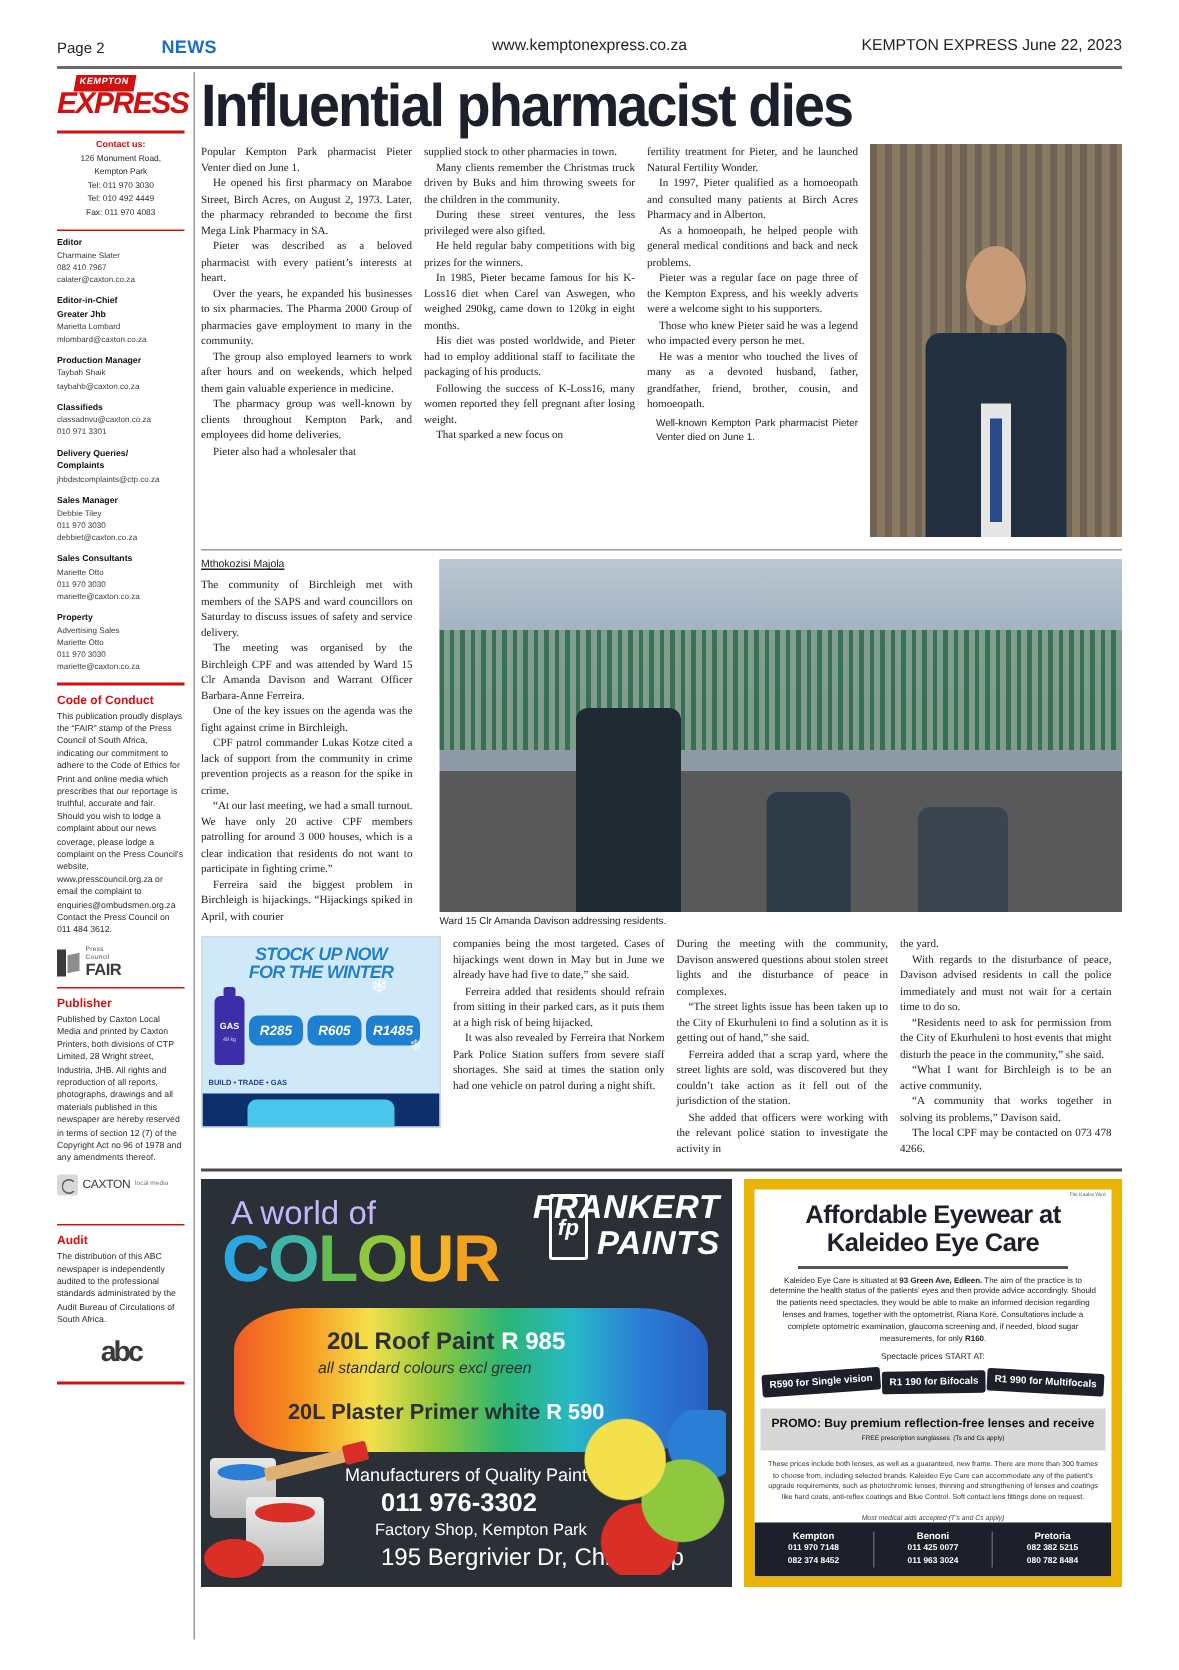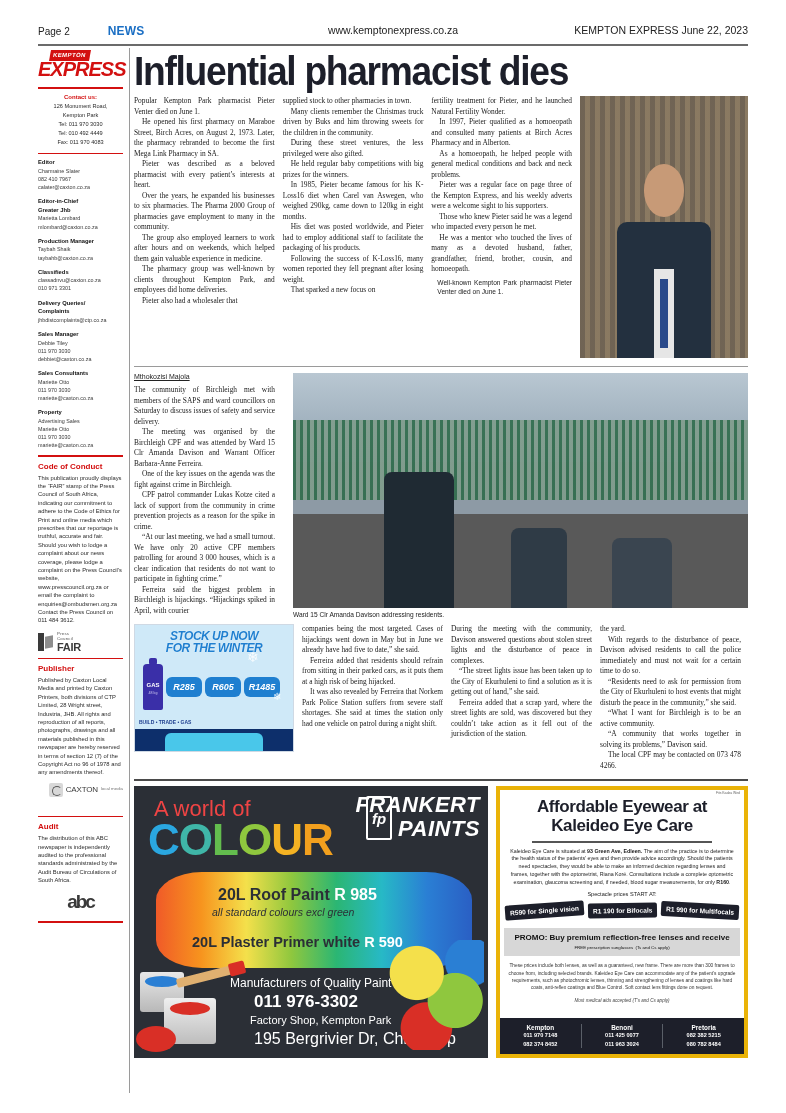--- a/index.html
+++ b/index.html
@@ -54,21 +54,21 @@
   .sb-head-red { color:#d31010; font-weight:bold; font-size:8px; margin-bottom:1px; }
   .sb-body { font-size:5.8px; line-height:1.45; color:#2b2b2b; }
   .press-logo { margin:6px 0 4px; display:flex; align-items:center; gap:3px; }
   .press-mark { width:16px; height:18px; position:relative; }
   .press-mark i { position:absolute; display:block; background:#3a3a3a; }
   .press-mark i.a { left:0; top:0; width:6px; height:18px; }
   .press-mark i.b { left:7px; top:3px; width:8px; height:12px; background:#8d8d8d; transform:skewY(-12deg);}
   .press-txt { line-height:1; }
   .press-small { font-size:4.4px; color:#555; letter-spacing:.2px;}
   .press-fair { font-size:11px; font-weight:bold; color:#3a3a3a; letter-spacing:-.3px;}
-  .caxton-logo { margin:6px 0 19px; display:flex; align-items:center; gap:3px;justify-content:flex-end;}
+  .caxton-logo { margin:6px 0 19px; display:flex; align-items:center; gap:3px;}
   .caxton-mark { width:14px; height:14px; background:#d8d8d8; border-radius:2px; position:relative; }
   .caxton-mark:after{content:"";position:absolute;left:3px;top:3px;width:8px;height:8px;border:1.6px solid #5a5a5a;border-radius:50%;border-right-color:transparent;}
   .caxton-name { font-size:8px; color:#3a3a3a; letter-spacing:-.2px;}
   .caxton-sub { font-size:4.4px; color:#777; }
   .abc-logo { font-size:19px; font-weight:bold; color:#3a3a3a; text-align:center; letter-spacing:-2px; margin-top:3px;}
 
   
   .main { position:absolute; left:134px; top:48px; width:614px; }
 
   .headline1 {
@@ -129,21 +129,21 @@
 
   .rule-bottom { height:2px; background:#4a4a4a; margin:8px 0 0; }
 
   
   .ads { display:flex; gap:8px; margin-top:5px; }
 
   .paint-ad {
     width:354px; height:272px; background:#2b2f36; position:relative; overflow:hidden;
     font-family:"Liberation Sans", sans-serif; color:#fff;
   }
-  .pa-world { position:absolute; left:20px; top:10px; font-size:22px; font-weight:300; color:#ef4444;}
+  .pa-world { position:absolute; left:20px; top:10px; font-size:22px; font-weight:300; color:#c4b5fd;}
   .pa-colour { position:absolute; left:14px; top:32px; font-size:44px; font-weight:bold; letter-spacing:-1px; line-height:1;}
   .pa-colour span:nth-child(1){color:#2aa7e0}
   .pa-colour span:nth-child(2){color:#3fb6a8}
   .pa-colour span:nth-child(3){color:#63bd4e}
   .pa-colour span:nth-child(4){color:#8fc73e}
   .pa-colour span:nth-child(5){color:#f4b223}
   .pa-colour span:nth-child(6){color:#f2a01e}
   .fp-logo { position:absolute; right:96px; top:10px; width:26px; height:44px; border:2.4px solid #fff; border-radius:2px;
              display:flex; align-items:center; justify-content:center; font-size:15px; font-weight:bold; font-style:italic;}
   .pa-brand { position:absolute; right:8px; top:8px; text-align:right; font-style:italic; font-weight:bold; line-height:1; }
@@ -167,21 +167,21 @@
   .can2:after{content:"";position:absolute;left:6px;top:4px;right:6px;height:13px;background:#d92f26;border-radius:50%;}
   .can3 { left:2px; top:240px; width:40px; height:26px; background:#d92f26; border-radius:50%;}
   .brush { position:absolute; left:42px; top:186px; width:58px; height:9px; background:#e0b070; transform:rotate(-14deg); border-radius:2px;}
   .brush:after{content:"";position:absolute;right:-12px;top:-2px;width:16px;height:13px;background:#d92f26;border-radius:2px;}
   .splash { position:absolute; right:4px; bottom:8px; width:96px; height:110px;
             background:radial-gradient(circle at 30% 30%, #f4e04b 0 26%, transparent 27%),
                        radial-gradient(circle at 70% 55%, #8fc73e 0 30%, transparent 31%),
                        radial-gradient(circle at 40% 80%, #d92f26 0 24%, transparent 25%),
                        radial-gradient(circle at 85% 20%, #2a7fd4 0 20%, transparent 21%); }
 
-  .eye-ad { width:252px; height:272px; background:#fff; border:4px solid #eab308;
+  .eye-ad { width:252px; height:272px; background:#fff; border:7px solid #eab308;
             font-family:"Liberation Sans", sans-serif; position:relative; overflow:hidden; }
   .ea-tag { position:absolute; right:4px; top:1px; font-size:3.4px; color:#666; }
   .ea-title { text-align:center; font-size:17px; font-weight:bold; color:#1d1f2a; line-height:1.08;
               padding:8px 6px 0; letter-spacing:-.4px;}
   .ea-hr { width:180px; height:1.6px; background:#555; margin:6px auto 5px; }
   .ea-body { font-size:5.3px; line-height:1.5; text-align:center; color:#222; padding:0 10px; }
   .ea-body b { font-weight:bold; }
   .ea-start { font-size:5.6px; text-align:center; color:#222; margin-top:4px; }
   .ea-pills { display:flex; justify-content:space-between; padding:6px 5px 0; }
   .pill { background:#1d1f2a; color:#fff; font-size:6.6px; font-weight:bold; padding:4px 5px;
@@ -435,20 +435,21 @@
         <div class="a2-text-cols">
           <div class="col2 body-txt">
             <p class="first">companies being the most targeted. Cases of hijackings went down in May but in June we already have had five to date,” she said.</p>
             <p>Ferreira added that residents should refrain from sitting in their parked cars, as it puts them at a high risk of being hijacked.</p>
             <p>It was also revealed by Ferreira that Norkem Park Police Station suffers from severe staff shortages. She said at times the station only had one vehicle on patrol during a night shift.</p>
           </div>
           <div class="col2 body-txt">
             <p class="first">During the meeting with the community, Davison answered questions about stolen street lights and the disturbance of peace in complexes.</p>
             <p>“The street lights issue has been taken up to the City of Ekurhuleni to find a solution as it is getting out of hand,” she said.</p>
             <p>Ferreira added that a scrap yard, where the street lights are sold, was discovered but they couldn’t take action as it fell out of the jurisdiction of the station.</p>
+            <p>She added that officers were working with the relevant police station to investigate the activity in</p>
           </div>
           <div class="col2 body-txt">
             <p class="first">the yard.</p>
             <p>With regards to the disturbance of peace, Davison advised residents to call the police immediately and must not wait for a certain time to do so.</p>
             <p>“Residents need to ask for permission from the City of Ekurhuleni to host events that might disturb the peace in the community,” she said.</p>
             <p>“What I want for Birchleigh is to be an active community.</p>
             <p>“A community that works together in solving its problems,” Davison said.</p>
             <p>The local CPF may be contacted on 073 478 4266.</p>
           </div>
         </div>

